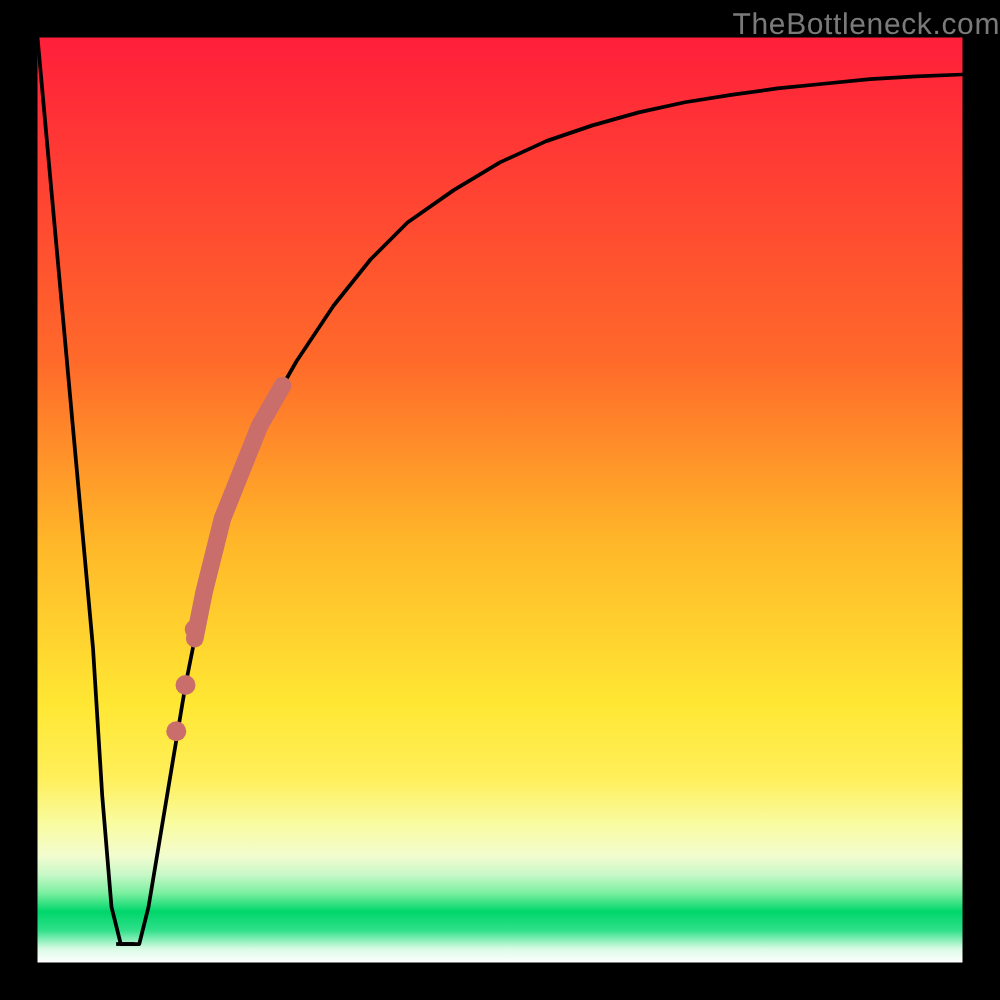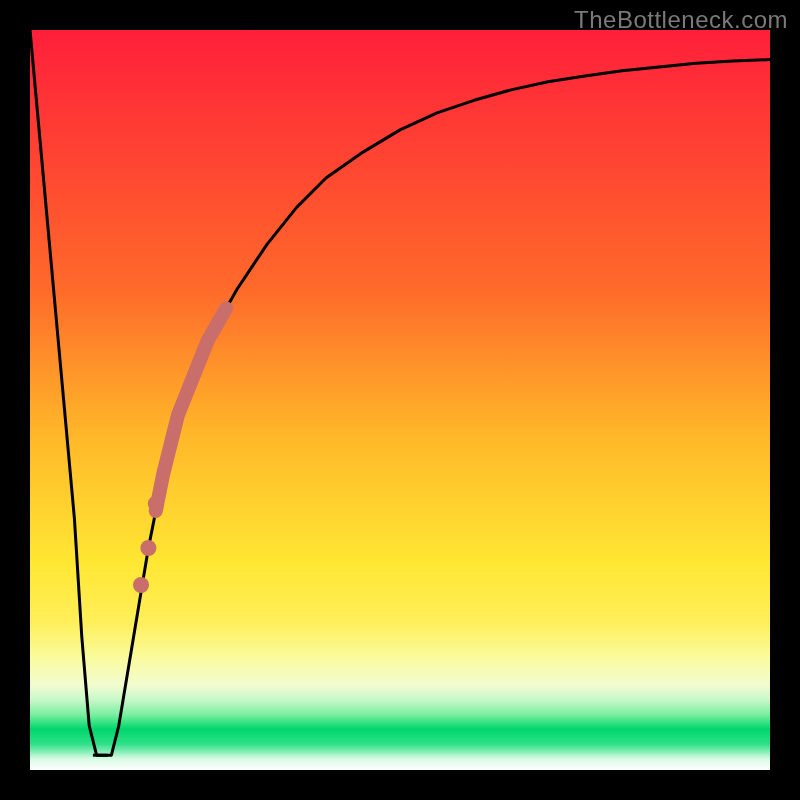--- a/index.html
+++ b/index.html
@@ -16,21 +16,21 @@
     height: 800px;
   }
   svg {
     position: absolute;
     top: 0;
     left: 0;
   }
   .watermark {
     position: absolute;
     top: 6px;
-    right: 12px;
+    right: 0;
     font-family: Arial, Helvetica, sans-serif;
     font-size: 24px;
     color: #7a7a7a;
     letter-spacing: 0.5px;
     user-select: none;
   }
 </style>
 </head>
 <body>
 

